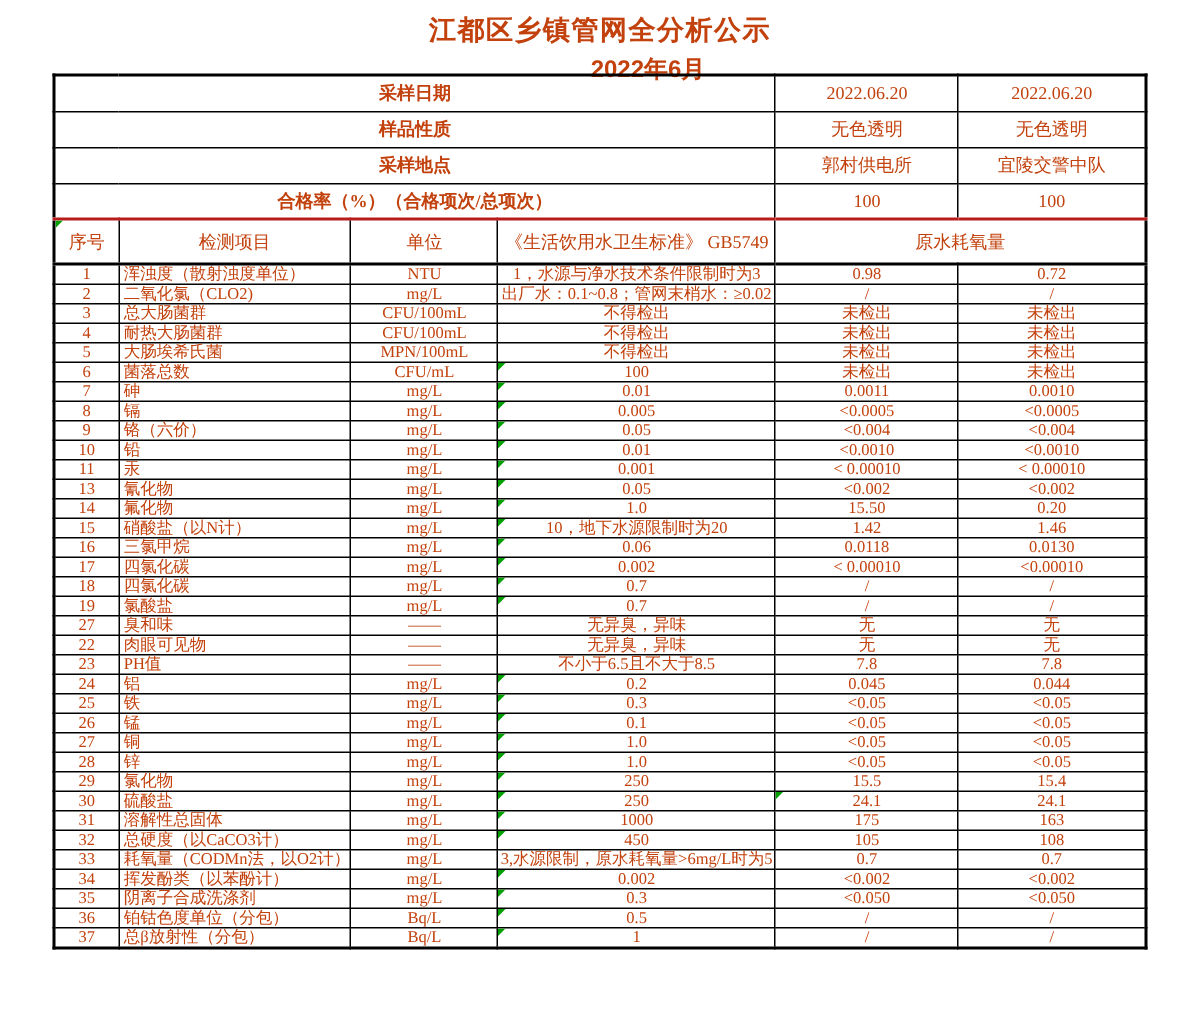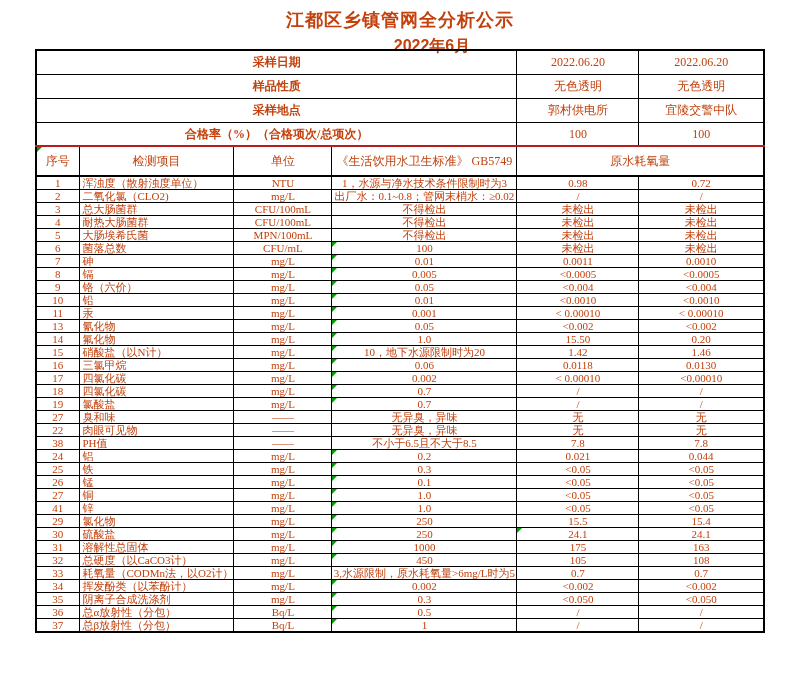--- a/index.html
+++ b/index.html
@@ -230,33 +230,33 @@
         </tr>
         <tr>
           <td class="c-no">22</td>
           <td class="c-item">肉眼可见物</td>
           <td class="c-unit">——</td>
           <td class="c-std">无异臭，异味</td>
           <td class="c-res1">无</td>
           <td class="c-res2">无</td>
         </tr>
         <tr>
-          <td class="c-no">38</td>
+          <td class="c-no">23</td>
           <td class="c-item">PH值</td>
           <td class="c-unit">——</td>
           <td class="c-std">不小于6.5且不大于8.5</td>
           <td class="c-res1">7.8</td>
           <td class="c-res2">7.8</td>
         </tr>
         <tr>
           <td class="c-no">24</td>
           <td class="c-item">铝</td>
           <td class="c-unit">mg/L</td>
           <td class="c-std flag">0.2</td>
-          <td class="c-res1">0.021</td>
+          <td class="c-res1">0.045</td>
           <td class="c-res2">0.044</td>
         </tr>
         <tr>
           <td class="c-no">25</td>
           <td class="c-item">铁</td>
           <td class="c-unit">mg/L</td>
           <td class="c-std flag">0.3</td>
           <td class="c-res1">&lt;0.05</td>
           <td class="c-res2">&lt;0.05</td>
         </tr>
@@ -270,21 +270,21 @@
         </tr>
         <tr>
           <td class="c-no">27</td>
           <td class="c-item">铜</td>
           <td class="c-unit">mg/L</td>
           <td class="c-std flag">1.0</td>
           <td class="c-res1">&lt;0.05</td>
           <td class="c-res2">&lt;0.05</td>
         </tr>
         <tr>
-          <td class="c-no">41</td>
+          <td class="c-no">28</td>
           <td class="c-item">锌</td>
           <td class="c-unit">mg/L</td>
           <td class="c-std flag">1.0</td>
           <td class="c-res1">&lt;0.05</td>
           <td class="c-res2">&lt;0.05</td>
         </tr>
         <tr>
           <td class="c-no">29</td>
           <td class="c-item">氯化物</td>
           <td class="c-unit">mg/L</td>
@@ -335,21 +335,21 @@
         <tr>
           <td class="c-no">35</td>
           <td class="c-item">阴离子合成洗涤剂</td>
           <td class="c-unit">mg/L</td>
           <td class="c-std flag">0.3</td>
           <td class="c-res1">&lt;0.050</td>
           <td class="c-res2">&lt;0.050</td>
         </tr>
         <tr>
           <td class="c-no">36</td>
-          <td class="c-item">总α放射性（分包）</td>
+          <td class="c-item">铂钴色度单位（分包）</td>
           <td class="c-unit">Bq/L</td>
           <td class="c-std flag">0.5</td>
           <td class="c-res1">/</td>
           <td class="c-res2">/</td>
         </tr>
         <tr>
           <td class="c-no">37</td>
           <td class="c-item">总β放射性（分包）</td>
           <td class="c-unit">Bq/L</td>
           <td class="c-std flag">1</td>

